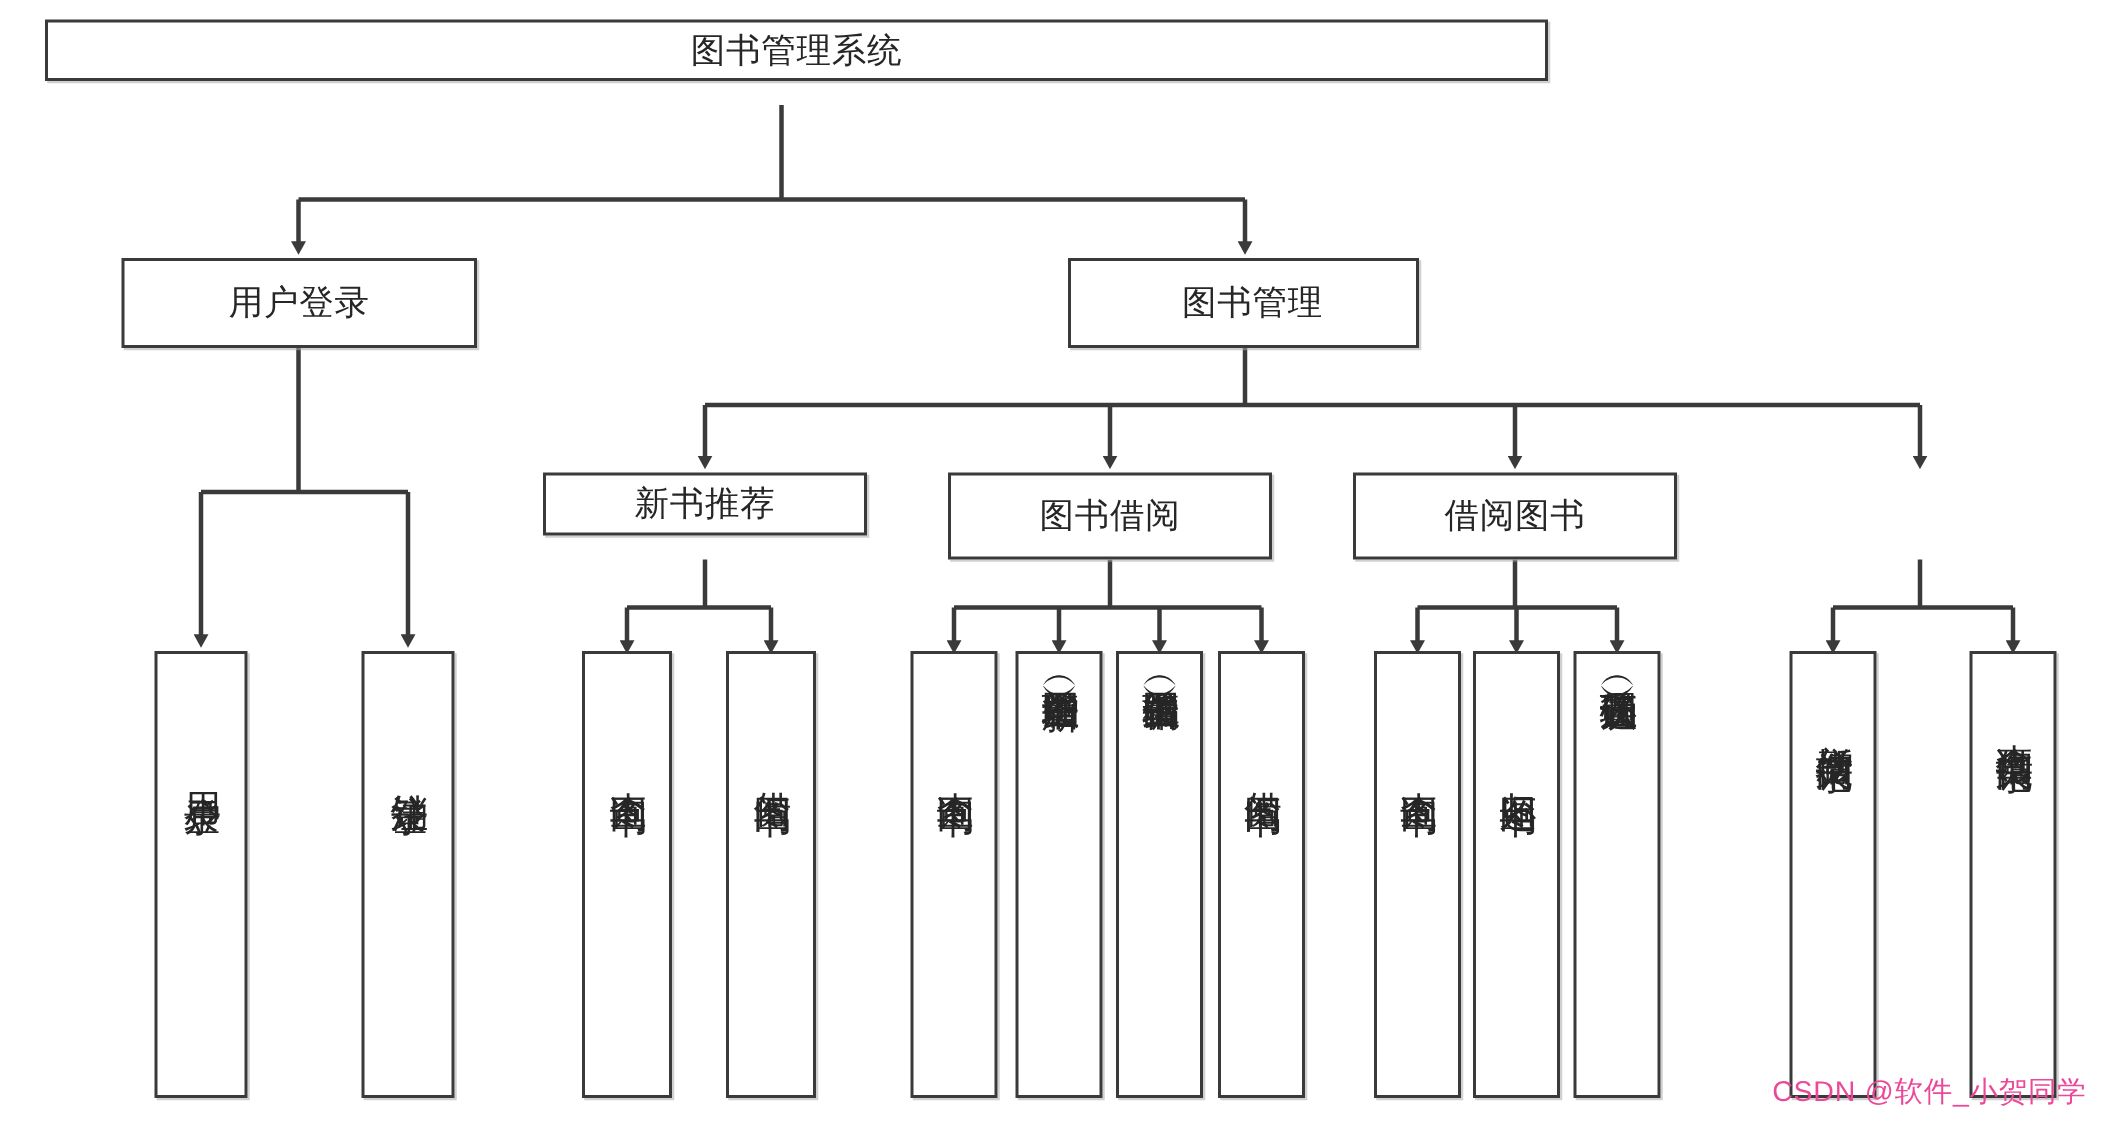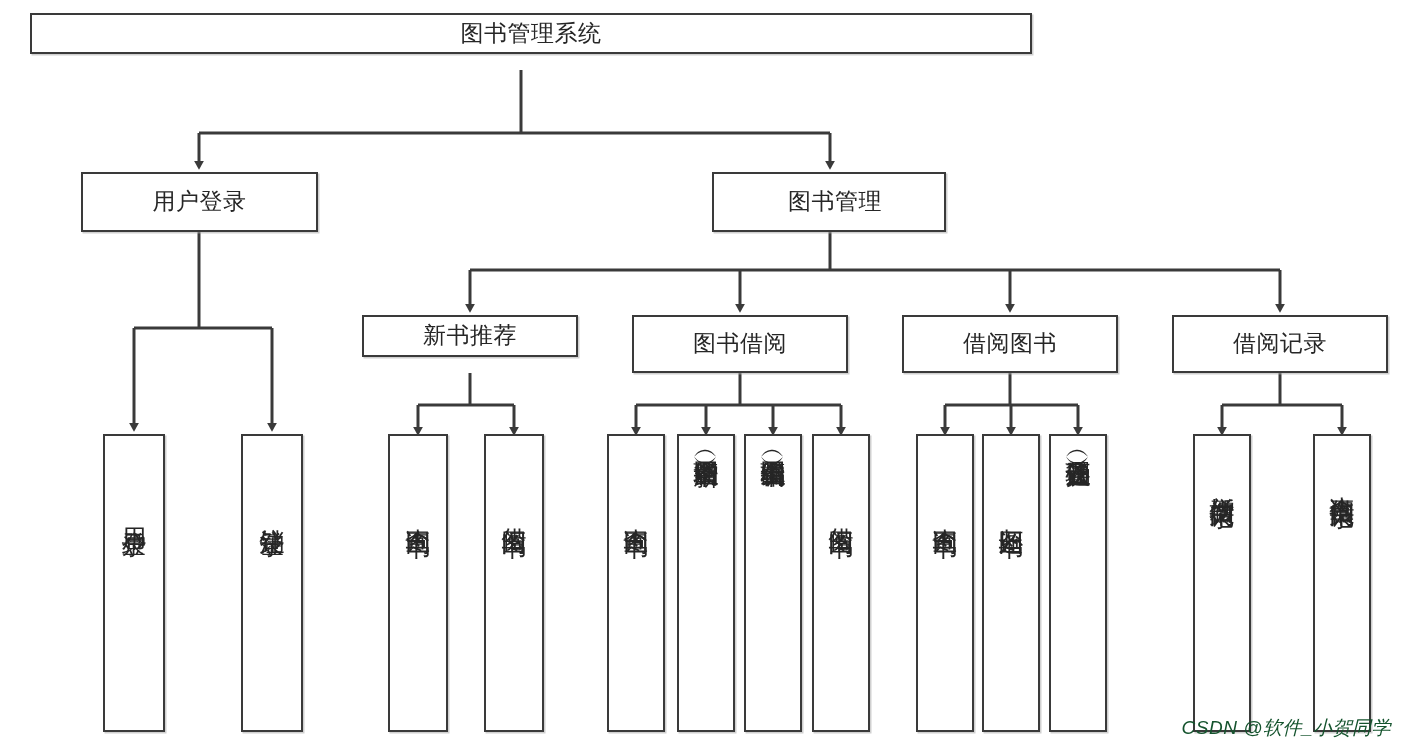--- a/index.html
+++ b/index.html
@@ -59,24 +59,23 @@
   }
   .node.vert.tall .label {
     font-size: 25px;
     letter-spacing: 0px;
   }
   #watermark {
     position: absolute;
     right: 14px;
     bottom: 6px;
     font-size: 19px;
-    color: #14532d;
+    color: #ec4899;
     letter-spacing: 0.5px;
     white-space: nowrap;
-    font-style: italic;
   }
 </style>
 </head>
 <body>
 
 <div id="canvas">
 
   <svg class="edges" viewBox="0 0 1405 747" xmlns="http://www.w3.org/2000/svg">
     <defs>
       <marker id="arrowhead" markerWidth="9" markerHeight="10" refX="1.2" refY="5" orient="auto" markerUnits="userSpaceOnUse">
@@ -140,23 +139,20 @@
 
   <div class="node horiz" style="left:362px; top:315px; width:216px; height:42px;">
     <span class="label">新书推荐</span>
   </div>
   <div class="node horiz" style="left:632px; top:315px; width:216px; height:58px;">
     <span class="label">图书借阅</span>
   </div>
   <div class="node horiz" style="left:902px; top:315px; width:216px; height:58px;">
     <span class="label">借阅图书</span>
   </div>
-  <div class="node horiz" style="left:1172px; top:315px; width:216px; height:58px;">
-    <span class="label">借阅记录</span>
-  </div>
 
   <div class="node vert" style="left:103px; top:434px; width:62px; height:298px; padding-top:72px;">
     <span class="label">用户登录</span>
   </div>
   <div class="node vert" style="left:241px; top:434px; width:62px; height:298px; padding-top:72px;">
     <span class="label">注销登录</span>
   </div>
 
   <div class="node vert" style="left:388px; top:434px; width:60px; height:298px; padding-top:72px;">
     <span class="label">查询图书</span>

